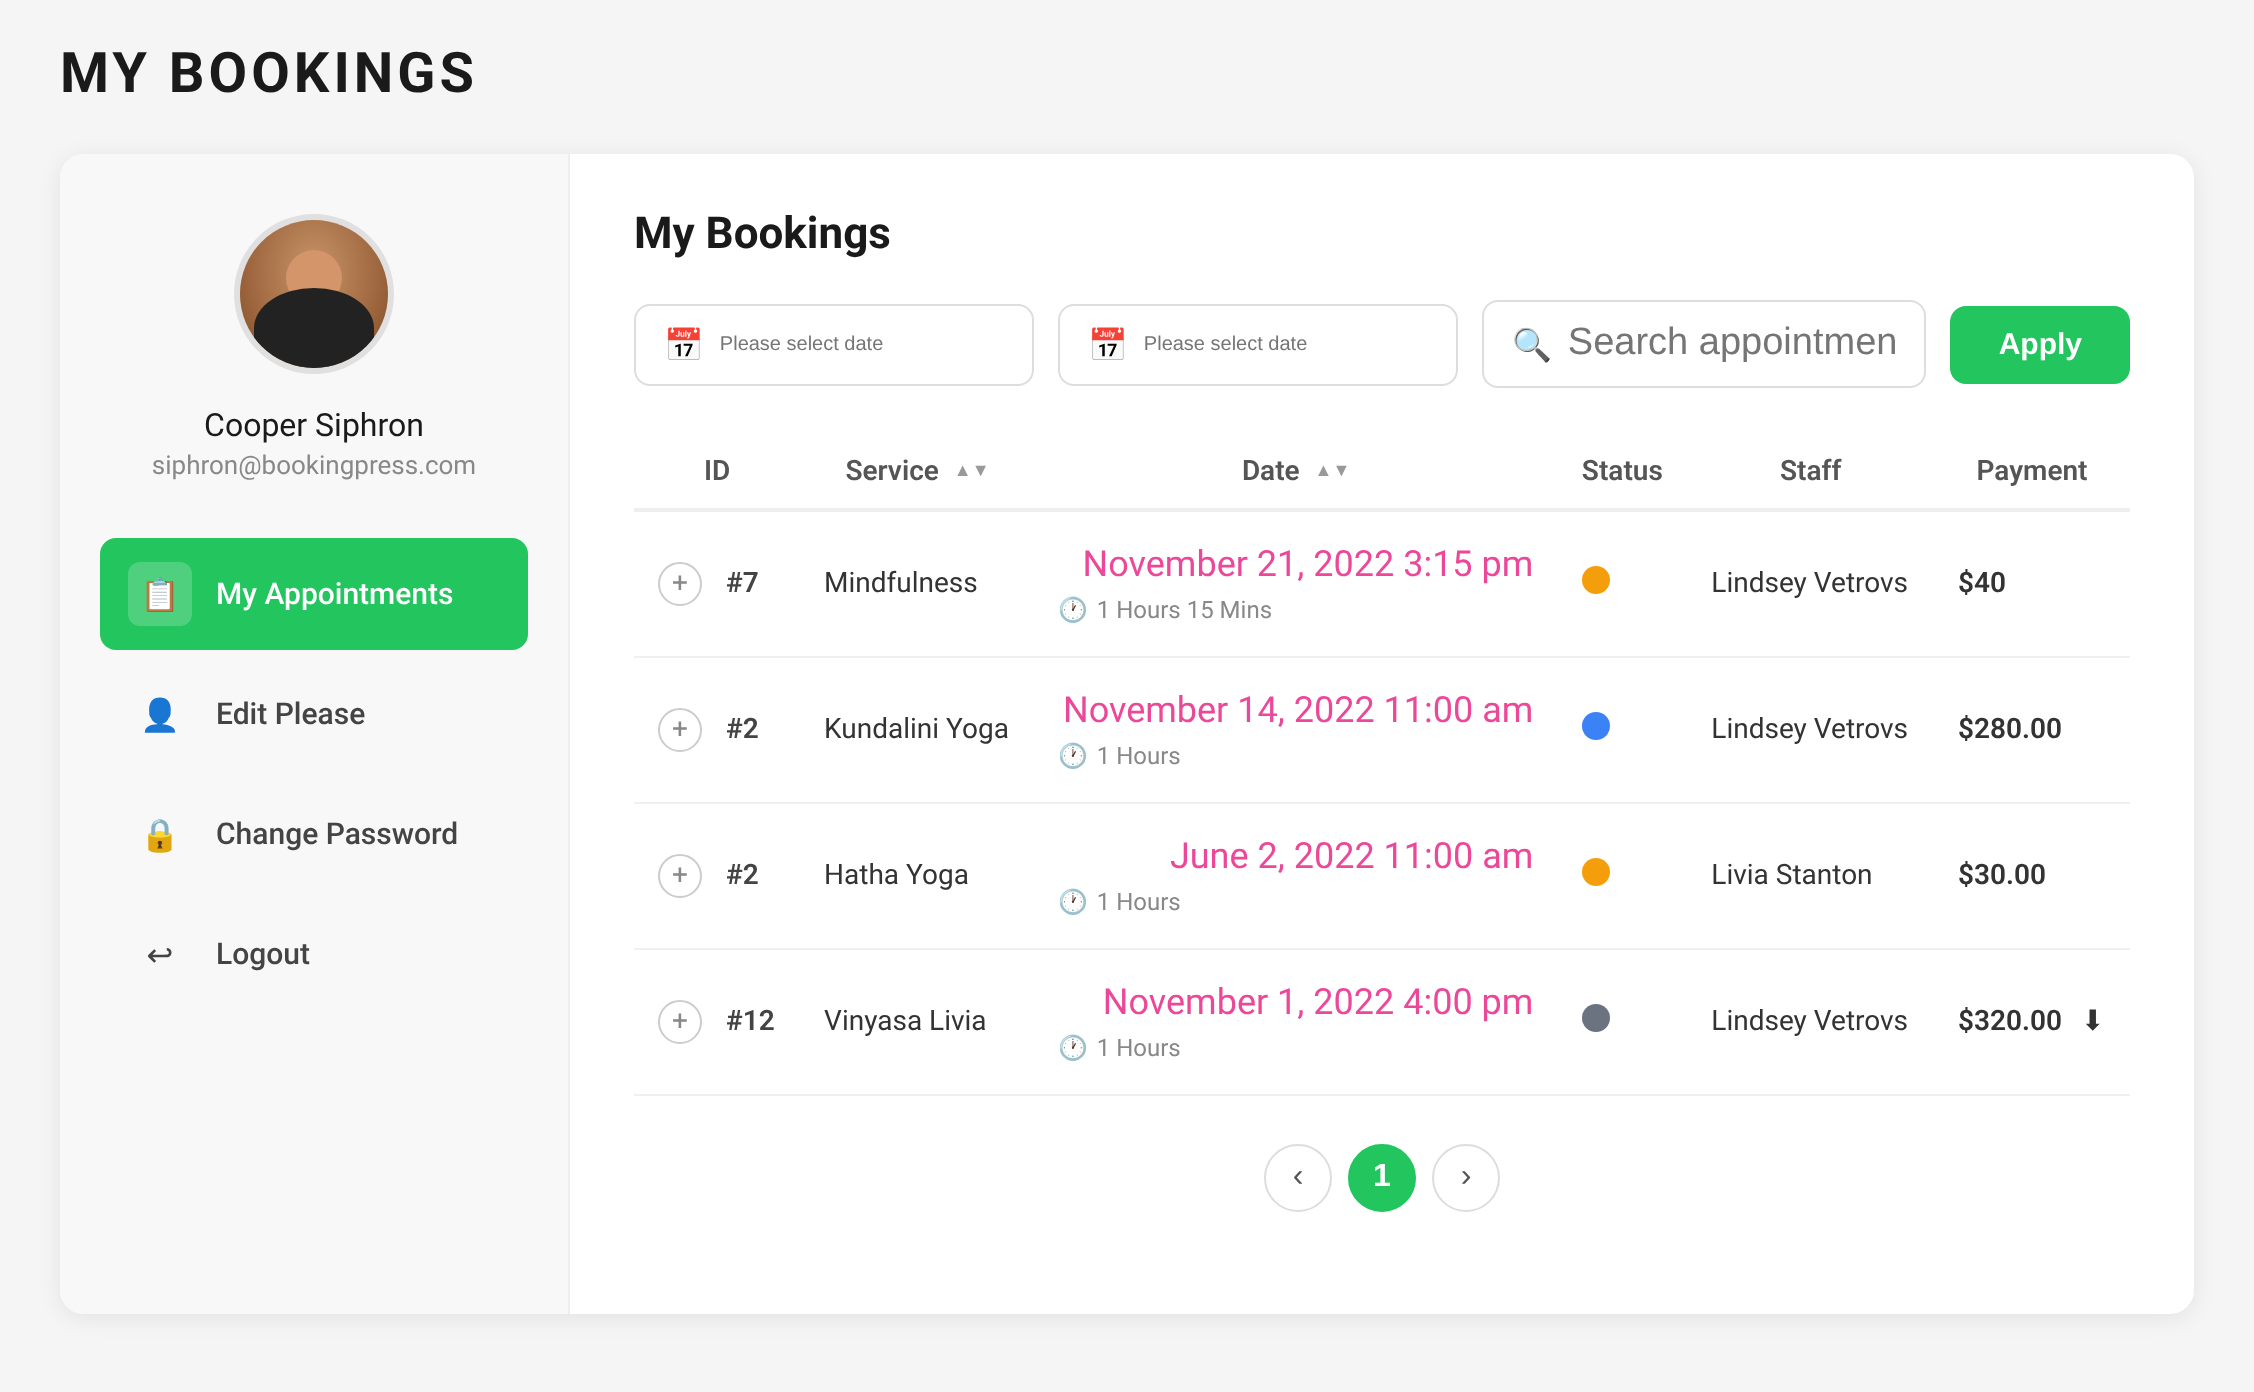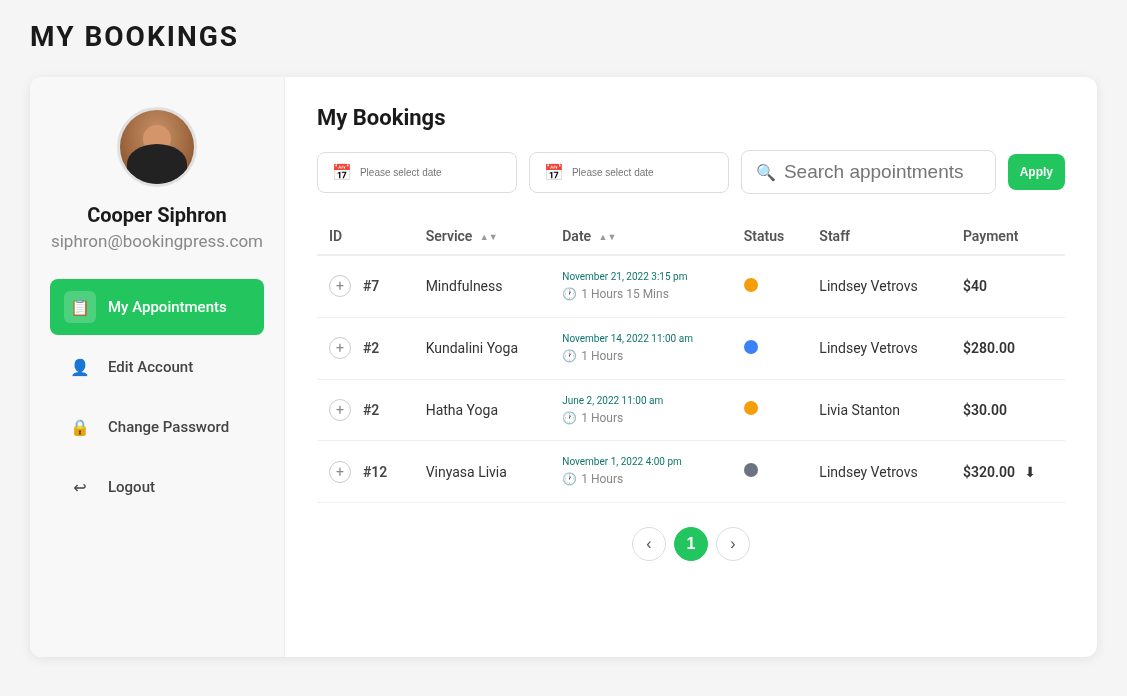--- a/index.html
+++ b/index.html
@@ -69,27 +69,27 @@
       position: absolute;
       bottom: 0;
       left: 50%;
       transform: translateX(-50%);
       width: 60px;
       height: 40px;
       background: #222;
       border-radius: 50% 50% 0 0;
     }
     .user-name {
-      font-size: 20px;
-      font-weight: 700;
+      font-size: 16px;
+      font-weight: 400;
       color: #1a1a1a;
       margin-bottom: 4px;
     }
     .user-email {
-      font-size: 17px;
+      font-size: 13px;
       color: #888;
       margin-bottom: 28px;
     }
     .sidebar-nav {
       width: 100%;
       display: flex;
       flex-direction: column;
       gap: 4px;
     }
     .sidebar-item {
@@ -185,36 +185,36 @@
       color: #aaa;
       font-size: 19px;
       background: transparent;
       width: 100%;
     }
     .apply-btn {
       background: #22c55e;
       color: #fff;
       border: none;
       border-radius: 8px;
-      padding: 11px 12px;
-      font-size: 12px;
+      padding: 11px 24px;
+      font-size: 15px;
       font-weight: 600;
       cursor: pointer;
       white-space: nowrap;
     }
     
     .bookings-table {
       width: 100%;
       border-collapse: collapse;
     }
     .bookings-table thead tr {
       border-bottom: 2px solid #eee;
     }
     .bookings-table thead th {
-      text-align: left;
+      text-align: center;
       padding: 10px 12px;
       font-size: 14px;
       font-weight: 600;
       color: #555;
     }
     .bookings-table thead th .sort-arrows {
       display: inline-flex;
       flex-direction: column;
       margin-left: 4px;
       font-size: 9px;
@@ -244,21 +244,21 @@
       cursor: pointer;
       margin-right: 6px;
     }
     .id-cell {
       display: flex;
       align-items: center;
       gap: 6px;
     }
     .id-text { font-weight: 600; color: #444; }
     .date-cell { line-height: 1.4; }
-    .date-main { font-size: 10px; color: #0f766e; }
+    .date-main { font-size: 18px; color: #ec4899; text-align: right; }
     .date-duration {
       font-size: 12px;
       color: #888;
       display: flex;
       align-items: center;
       gap: 4px;
       margin-top: 2px;
     }
     .status-dot {
       width: 14px;
@@ -314,21 +314,21 @@
     <div class="user-name">Cooper Siphron</div>
     <div class="user-email">siphron@bookingpress.com</div>
 
     <nav class="sidebar-nav">
       <div class="sidebar-item active">
         <div class="sidebar-icon">📋</div>
         <span>My Appointments</span>
       </div>
       <div class="sidebar-item">
         <div class="sidebar-icon">👤</div>
-        <span>Edit Account</span>
+        <span>Edit Please</span>
       </div>
       <div class="sidebar-item">
         <div class="sidebar-icon">🔒</div>
         <span>Change Password</span>
       </div>
       <div class="sidebar-item">
         <div class="sidebar-icon">↩</div>
         <span>Logout</span>
       </div>
     </nav>

